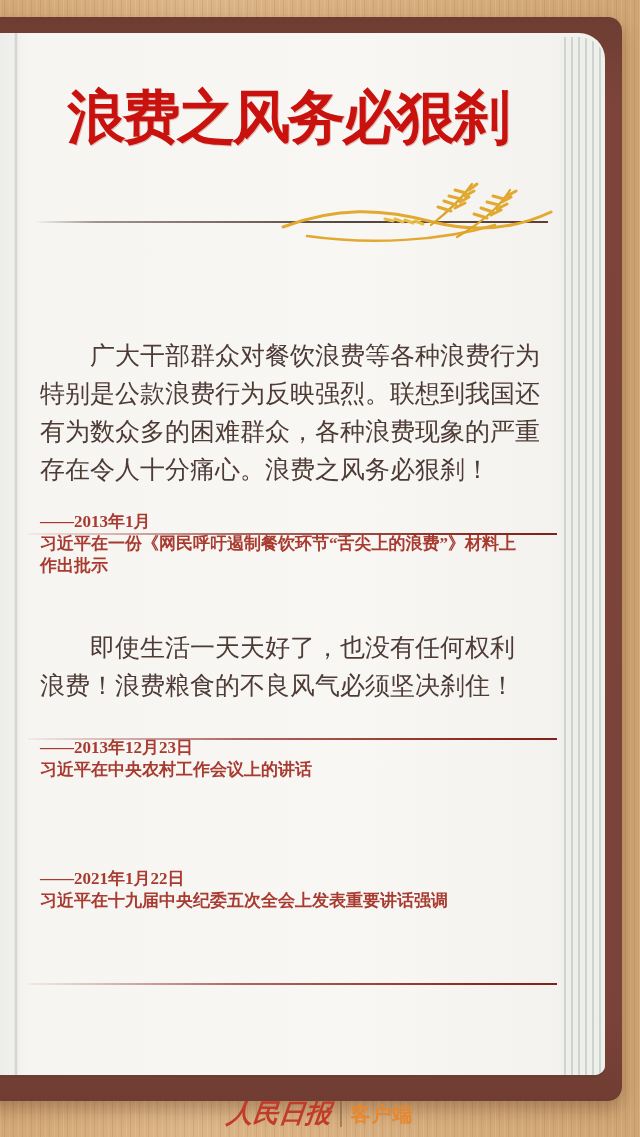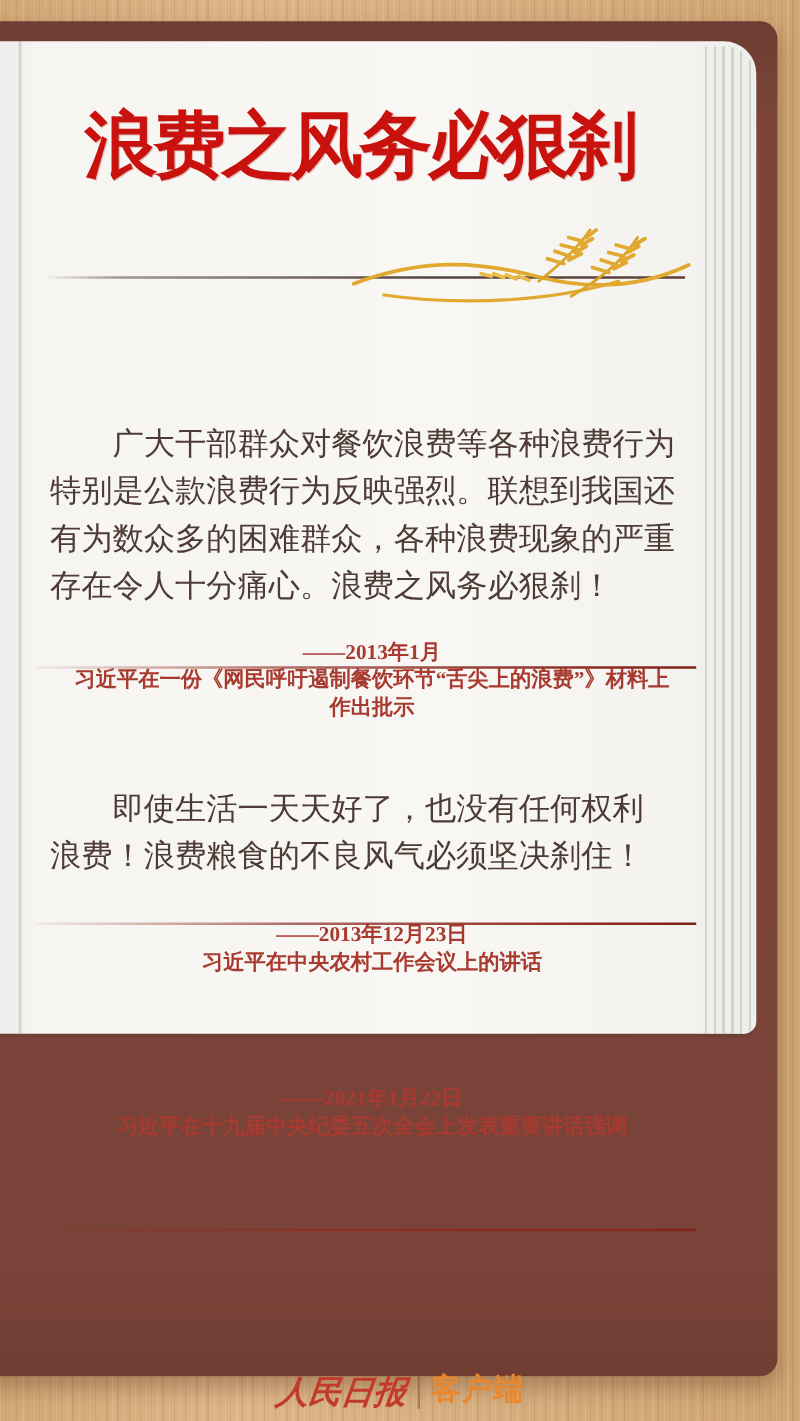--- a/index.html
+++ b/index.html
@@ -19,21 +19,21 @@
   }
   
   .cover{
     position:absolute;left:-16px;top:17px;width:638px;height:1084px;
     background:linear-gradient(180deg,#6e3c32,#7d453a 8%,#7a4339 92%,#713d32);
     border-radius:14px;
     box-shadow:0 8px 18px rgba(80,40,20,0.35);
   }
   
   .page{
-    position:absolute;left:0;top:33px;width:605px;height:794px;
+    position:absolute;left:0;top:33px;width:605px;height:1042px;
     background:linear-gradient(90deg,#ececea 0,#f6f5f2 30px,#f8f7f4 60%,#f3f2ef 92%,#eef0ee);
     border-top-right-radius:26px;border-bottom-right-radius:10px;
     box-shadow:0 3px 0 rgba(90,60,45,0.35);
   }
   .page::before{ 
     content:"";position:absolute;left:14px;top:0;bottom:0;width:4px;
     background:linear-gradient(90deg,rgba(120,105,95,0),rgba(120,105,95,0.28),rgba(120,105,95,0));
   }
   .edge-stripes{ 
     position:absolute;right:0;top:4px;bottom:0;width:46px;
@@ -57,21 +57,21 @@
     position:absolute;left:34px;right:57px;top:8px;height:2px;
     background:linear-gradient(90deg,rgba(90,70,62,0),rgba(90,70,62,0.55) 12%, #564640 60%, #5f4038);
   }
   .wheat{position:absolute;right:52px;top:-32px;width:272px;height:74px;}
   
   .quote{position:absolute;left:40px;right:50px;margin-top:46px;}
   .q-body{
     margin:0;font-size:25px;line-height:38px;color:#4e3b35;
     text-indent:2em;white-space:pre-line;
   }
-  .q-attr{text-align:center;}
+  .q-attr{text-align:left;}
   .q-date,.q-source{
     font-weight:bold;font-size:17px;line-height:22px;color:#a83a30;
   }
   .q-source{white-space:pre-line;}
   .q0{top:258px;} .q0 .q-attr{margin-top:22px;}
   .q1{top:550px;} .q1 .q-attr{margin-top:32px;}
   .q2{top:768px;} .q2 .q-attr{margin-top:21px;}
   
   .rule{
     position:absolute;left:28px;right:48px;height:2px;
@@ -83,22 +83,22 @@
     position:absolute;left:0;right:0;top:1098px;height:32px;
     display:flex;align-items:center;justify-content:center;gap:9px;
   }
   .brand{
     font-family:"Liberation Serif", serif;
     font-weight:bold;font-style:italic;font-size:26px;line-height:1;
     color:#c23a2a;transform:skewX(-6deg);
   }
   .bar{width:2px;height:26px;background:rgba(125,90,55,0.55);}
   .client{
-    font-family:Liberation Mono, monospace;
-    font-weight:bold;font-size:24px;line-height:1;letter-spacing:1px;
+    font-family:Liberation Serif, serif;
+    font-weight:bold;font-size:20px;line-height:1;letter-spacing:1px;
     color:#e8872e;
   }
 </style>
 </head>
 <body>
 
 <div class="wood">
   <div class="cover"></div>
 
   <div class="page">

